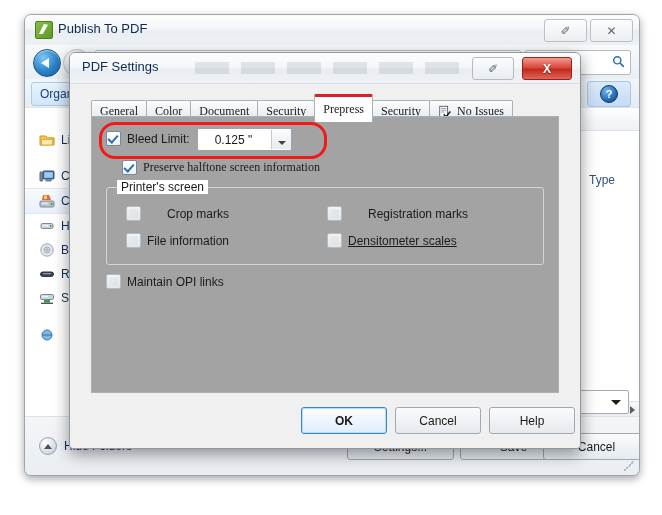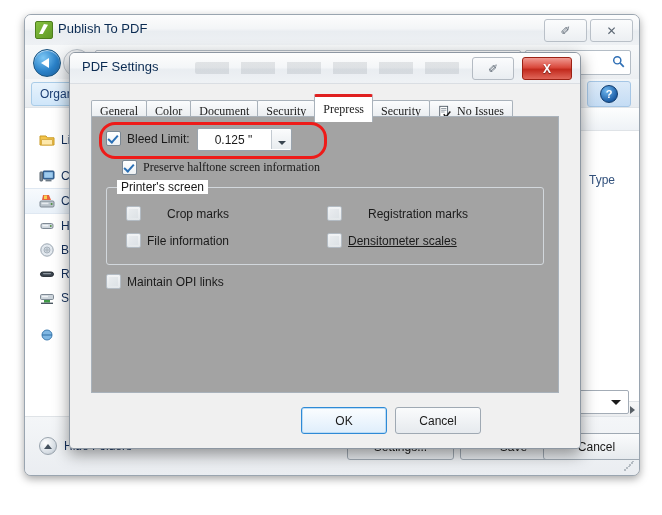--- a/index.html
+++ b/index.html
@@ -345,20 +345,21 @@
     position:absolute;height:25px;width:84px;
     background:linear-gradient(to bottom,#fafbfc,#e6eaee);
     border:1px solid #9fa9b3;border-radius:3px;
     display:flex;align-items:center;justify-content:center;
     font-size:12px;color:#1a1a1a;
   }
   .dlg-footer-btn.primary{
     border:1px solid #2e8ad6;
     box-shadow:0 0 0 1px #bcdcf5 inset;
     background:linear-gradient(to bottom,#fbfdff,#dfeefb);
+    font-weight:bold;
   }
   #ok-button{left:231px;bottom:14px;}
   #cancel-button{left:325px;bottom:14px;}
   #help-button{left:419px;bottom:14px;}
 </style>
 </head>
 <body>
 
 <div id="publish-window">
 
@@ -586,13 +587,14 @@
     </div>
 
     <div class="row" style="left:14px;top:157px;">
       <span class="cb disabled"></span>
       <span>Maintain OPI links</span>
     </div>
   </div>
 
   <div class="dlg-footer-btn primary" id="ok-button">OK</div>
   <div class="dlg-footer-btn" id="cancel-button">Cancel</div>
+  <div class="dlg-footer-btn" id="help-button">Help</div>
 </div>
 
 </body></html>

